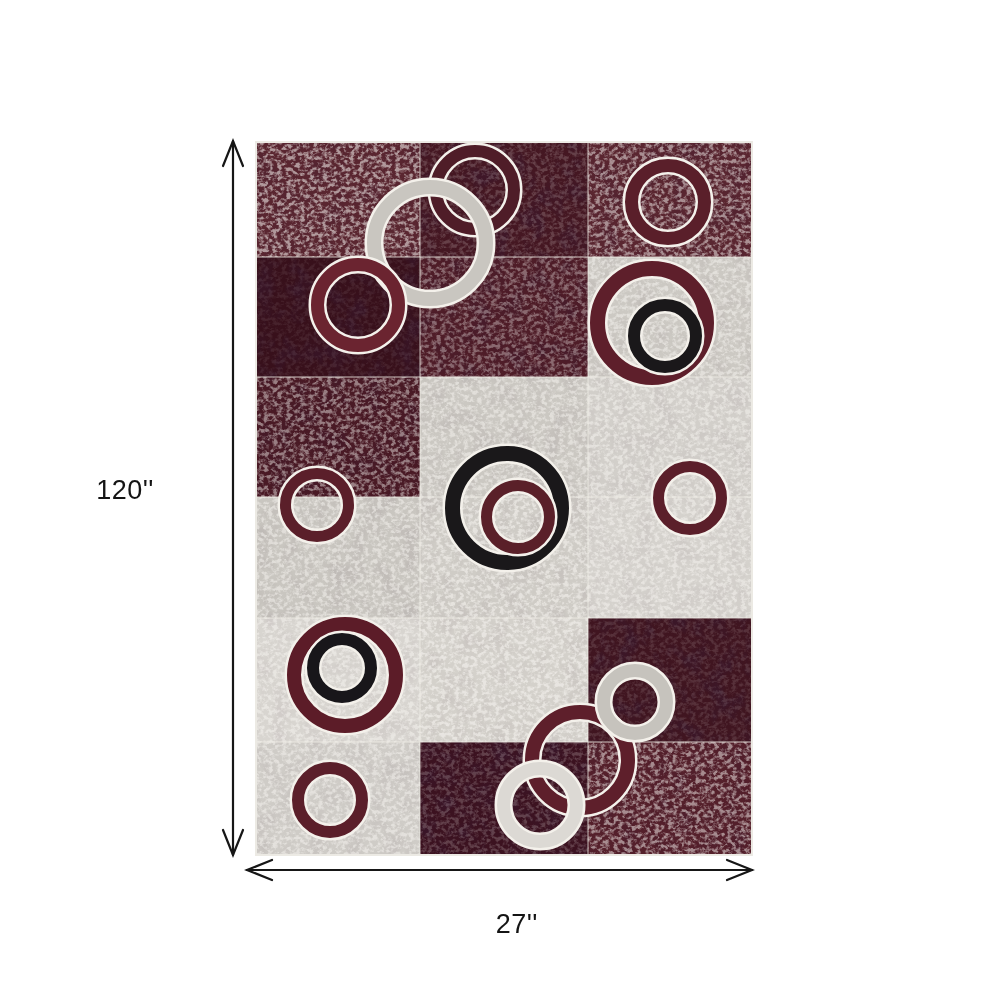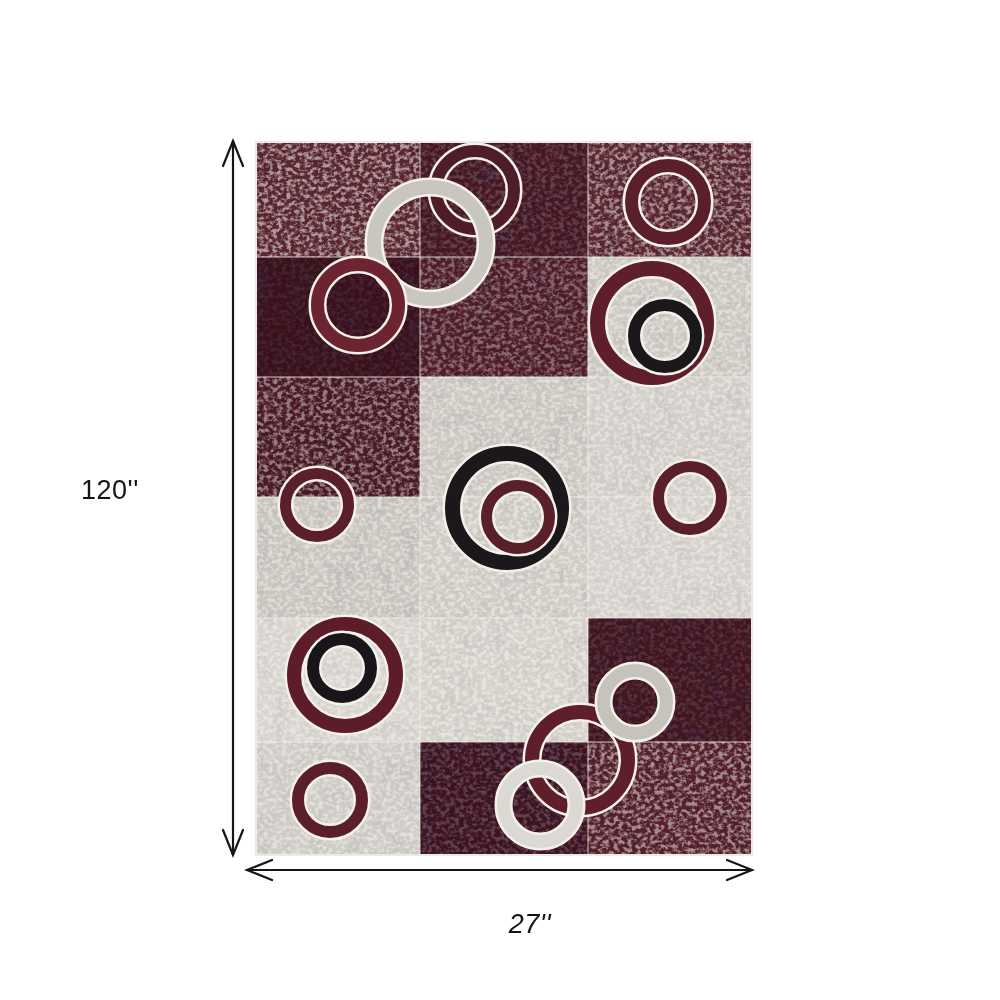--- a/index.html
+++ b/index.html
@@ -10,26 +10,26 @@
     position:relative;
     overflow:hidden;
   }
   .canvas{position:absolute;inset:0;}
   #scene{position:absolute;left:0;top:0;}
   .dim-label{
     position:absolute;
     color:#141414;
     font-size:27px;
     line-height:1;
-    text-align:center;
+    text-align:right;
     letter-spacing:0.5px;
     user-select:none;
   }
   .label-height{left:66px;top:477px;width:88px;}
-  .label-width{left:497px;top:911px;width:66px;font-style:italic;}
+  .label-width{left:472px;top:911px;width:66px;}
 </style>
 </head>
 <body>
 
 <div class="canvas">
 
   <svg id="scene" width="1000" height="1000" viewBox="0 0 1000 1000">
     <defs>
       <filter id="fspeck" x="0%" y="0%" width="100%" height="100%">
         <feTurbulence type="fractalNoise" baseFrequency="0.22 0.26" numOctaves="3" seed="8"></feTurbulence>

